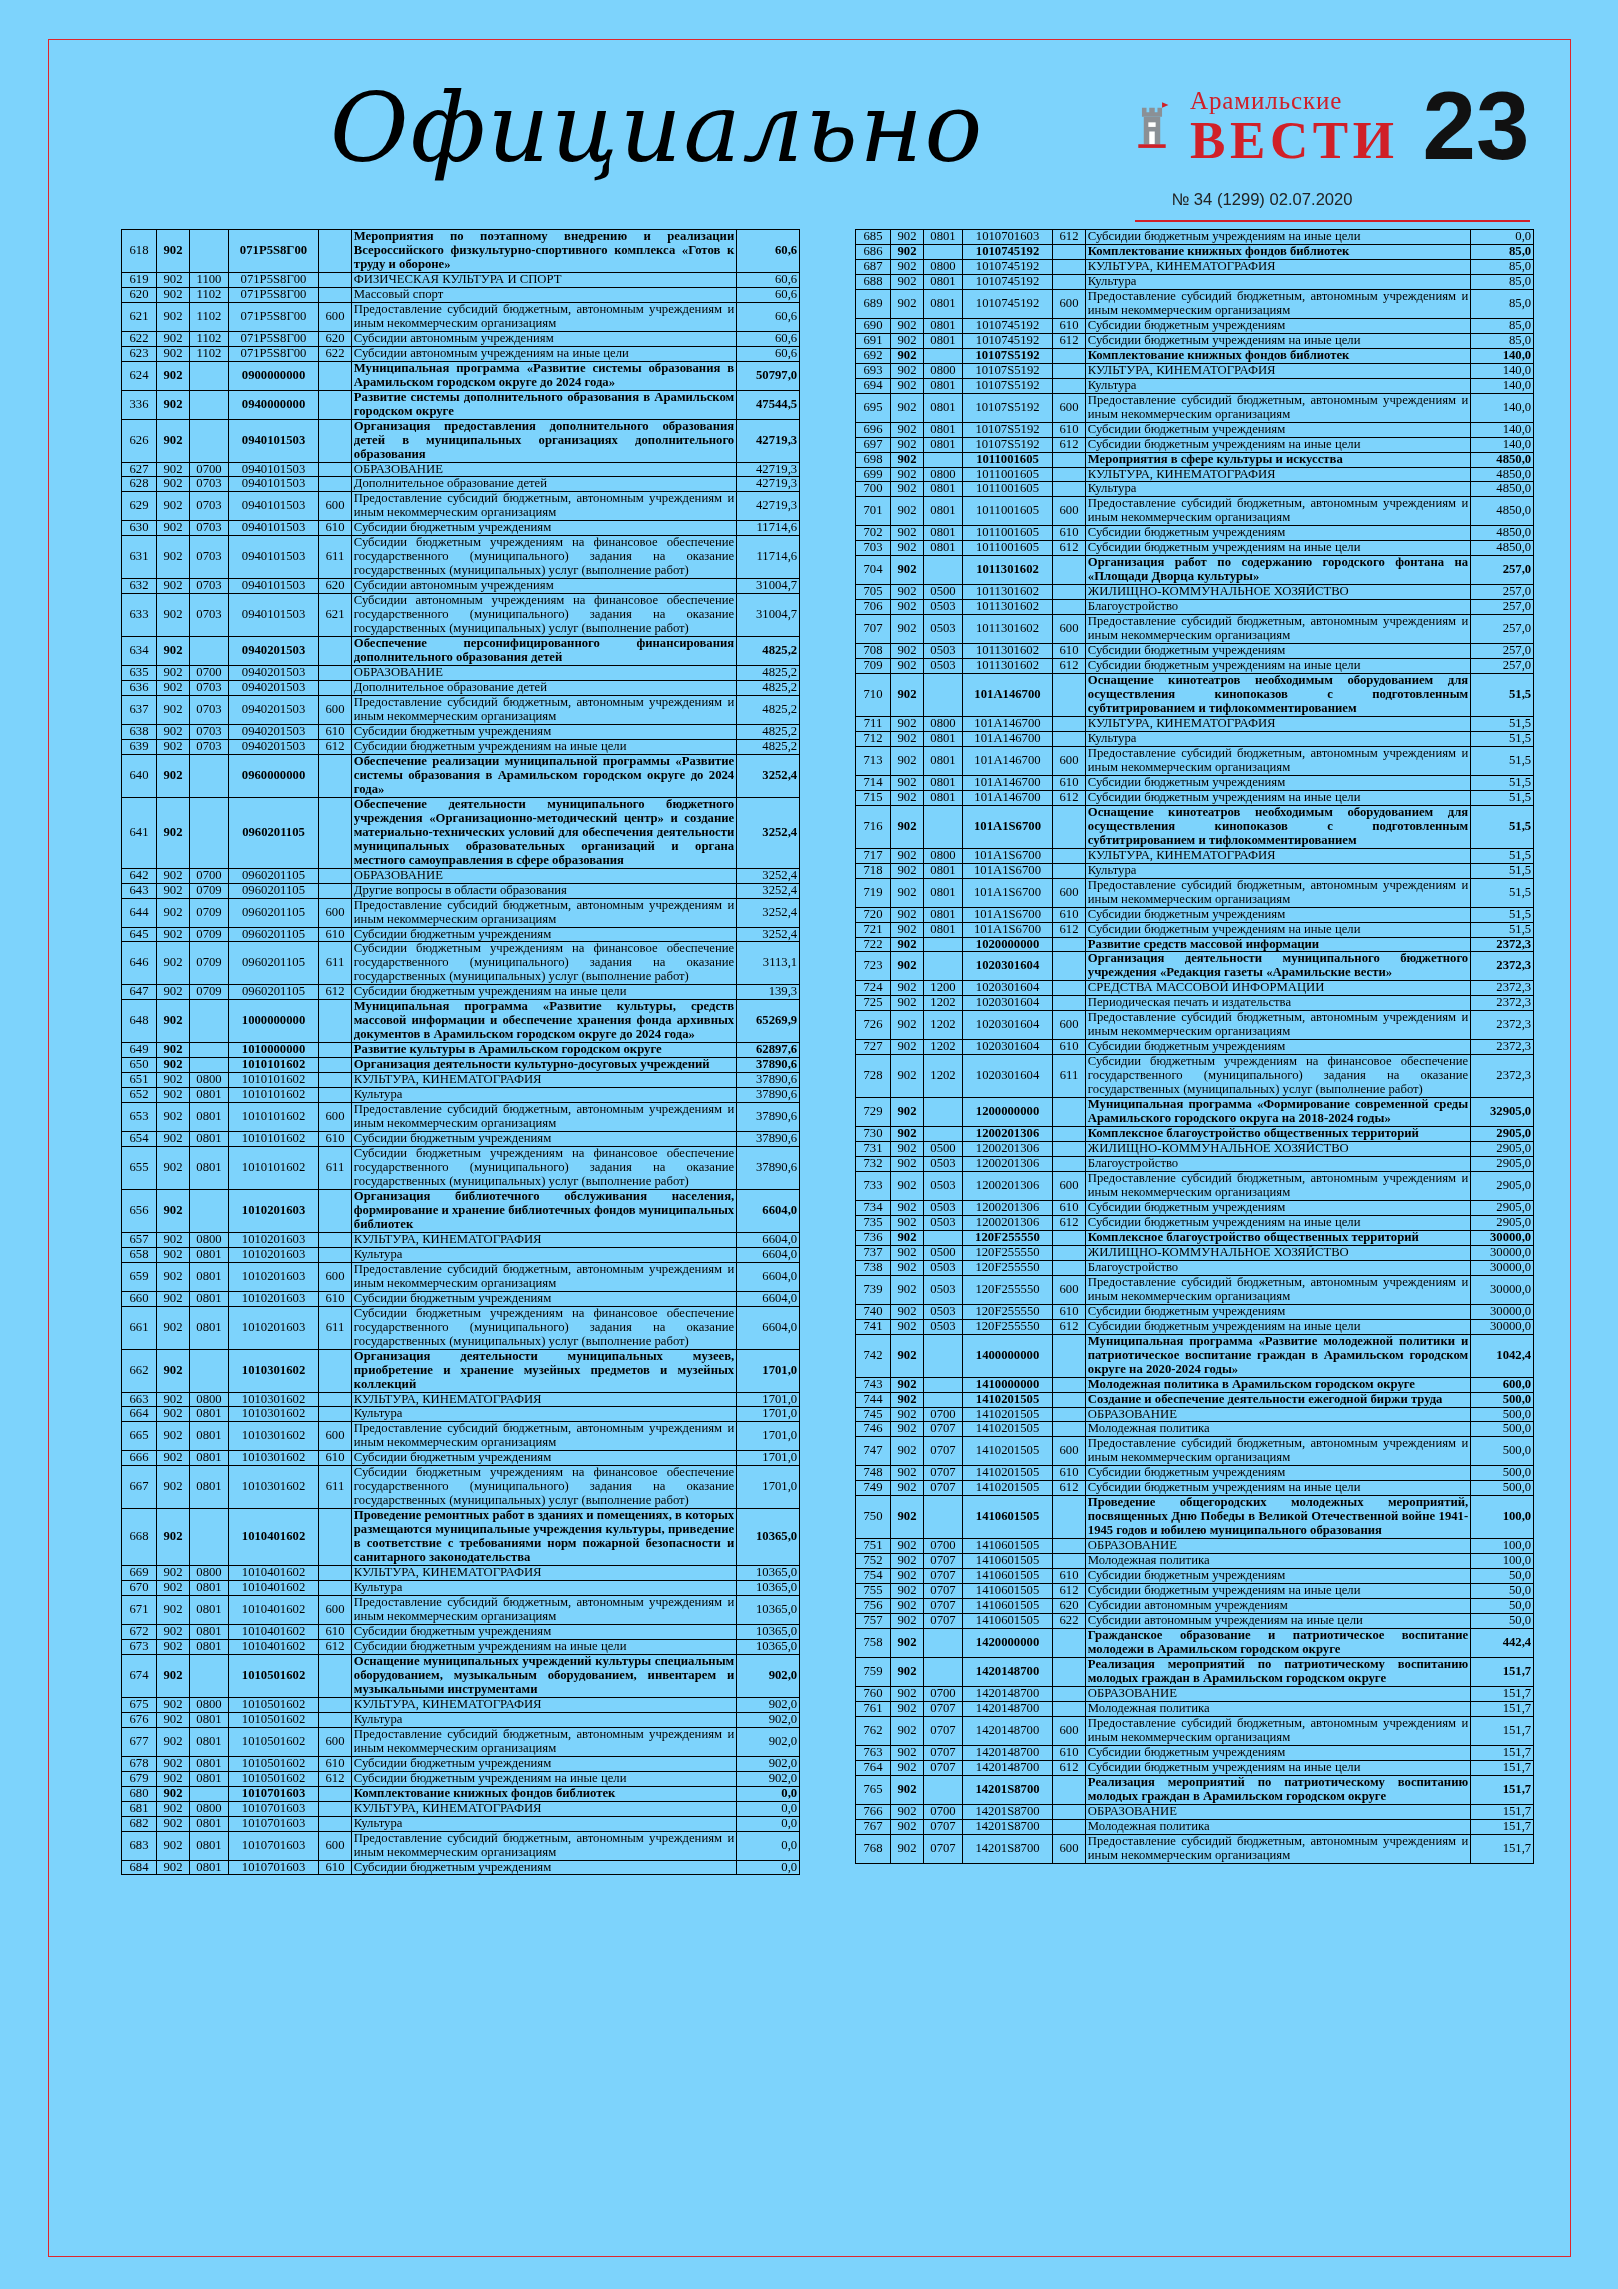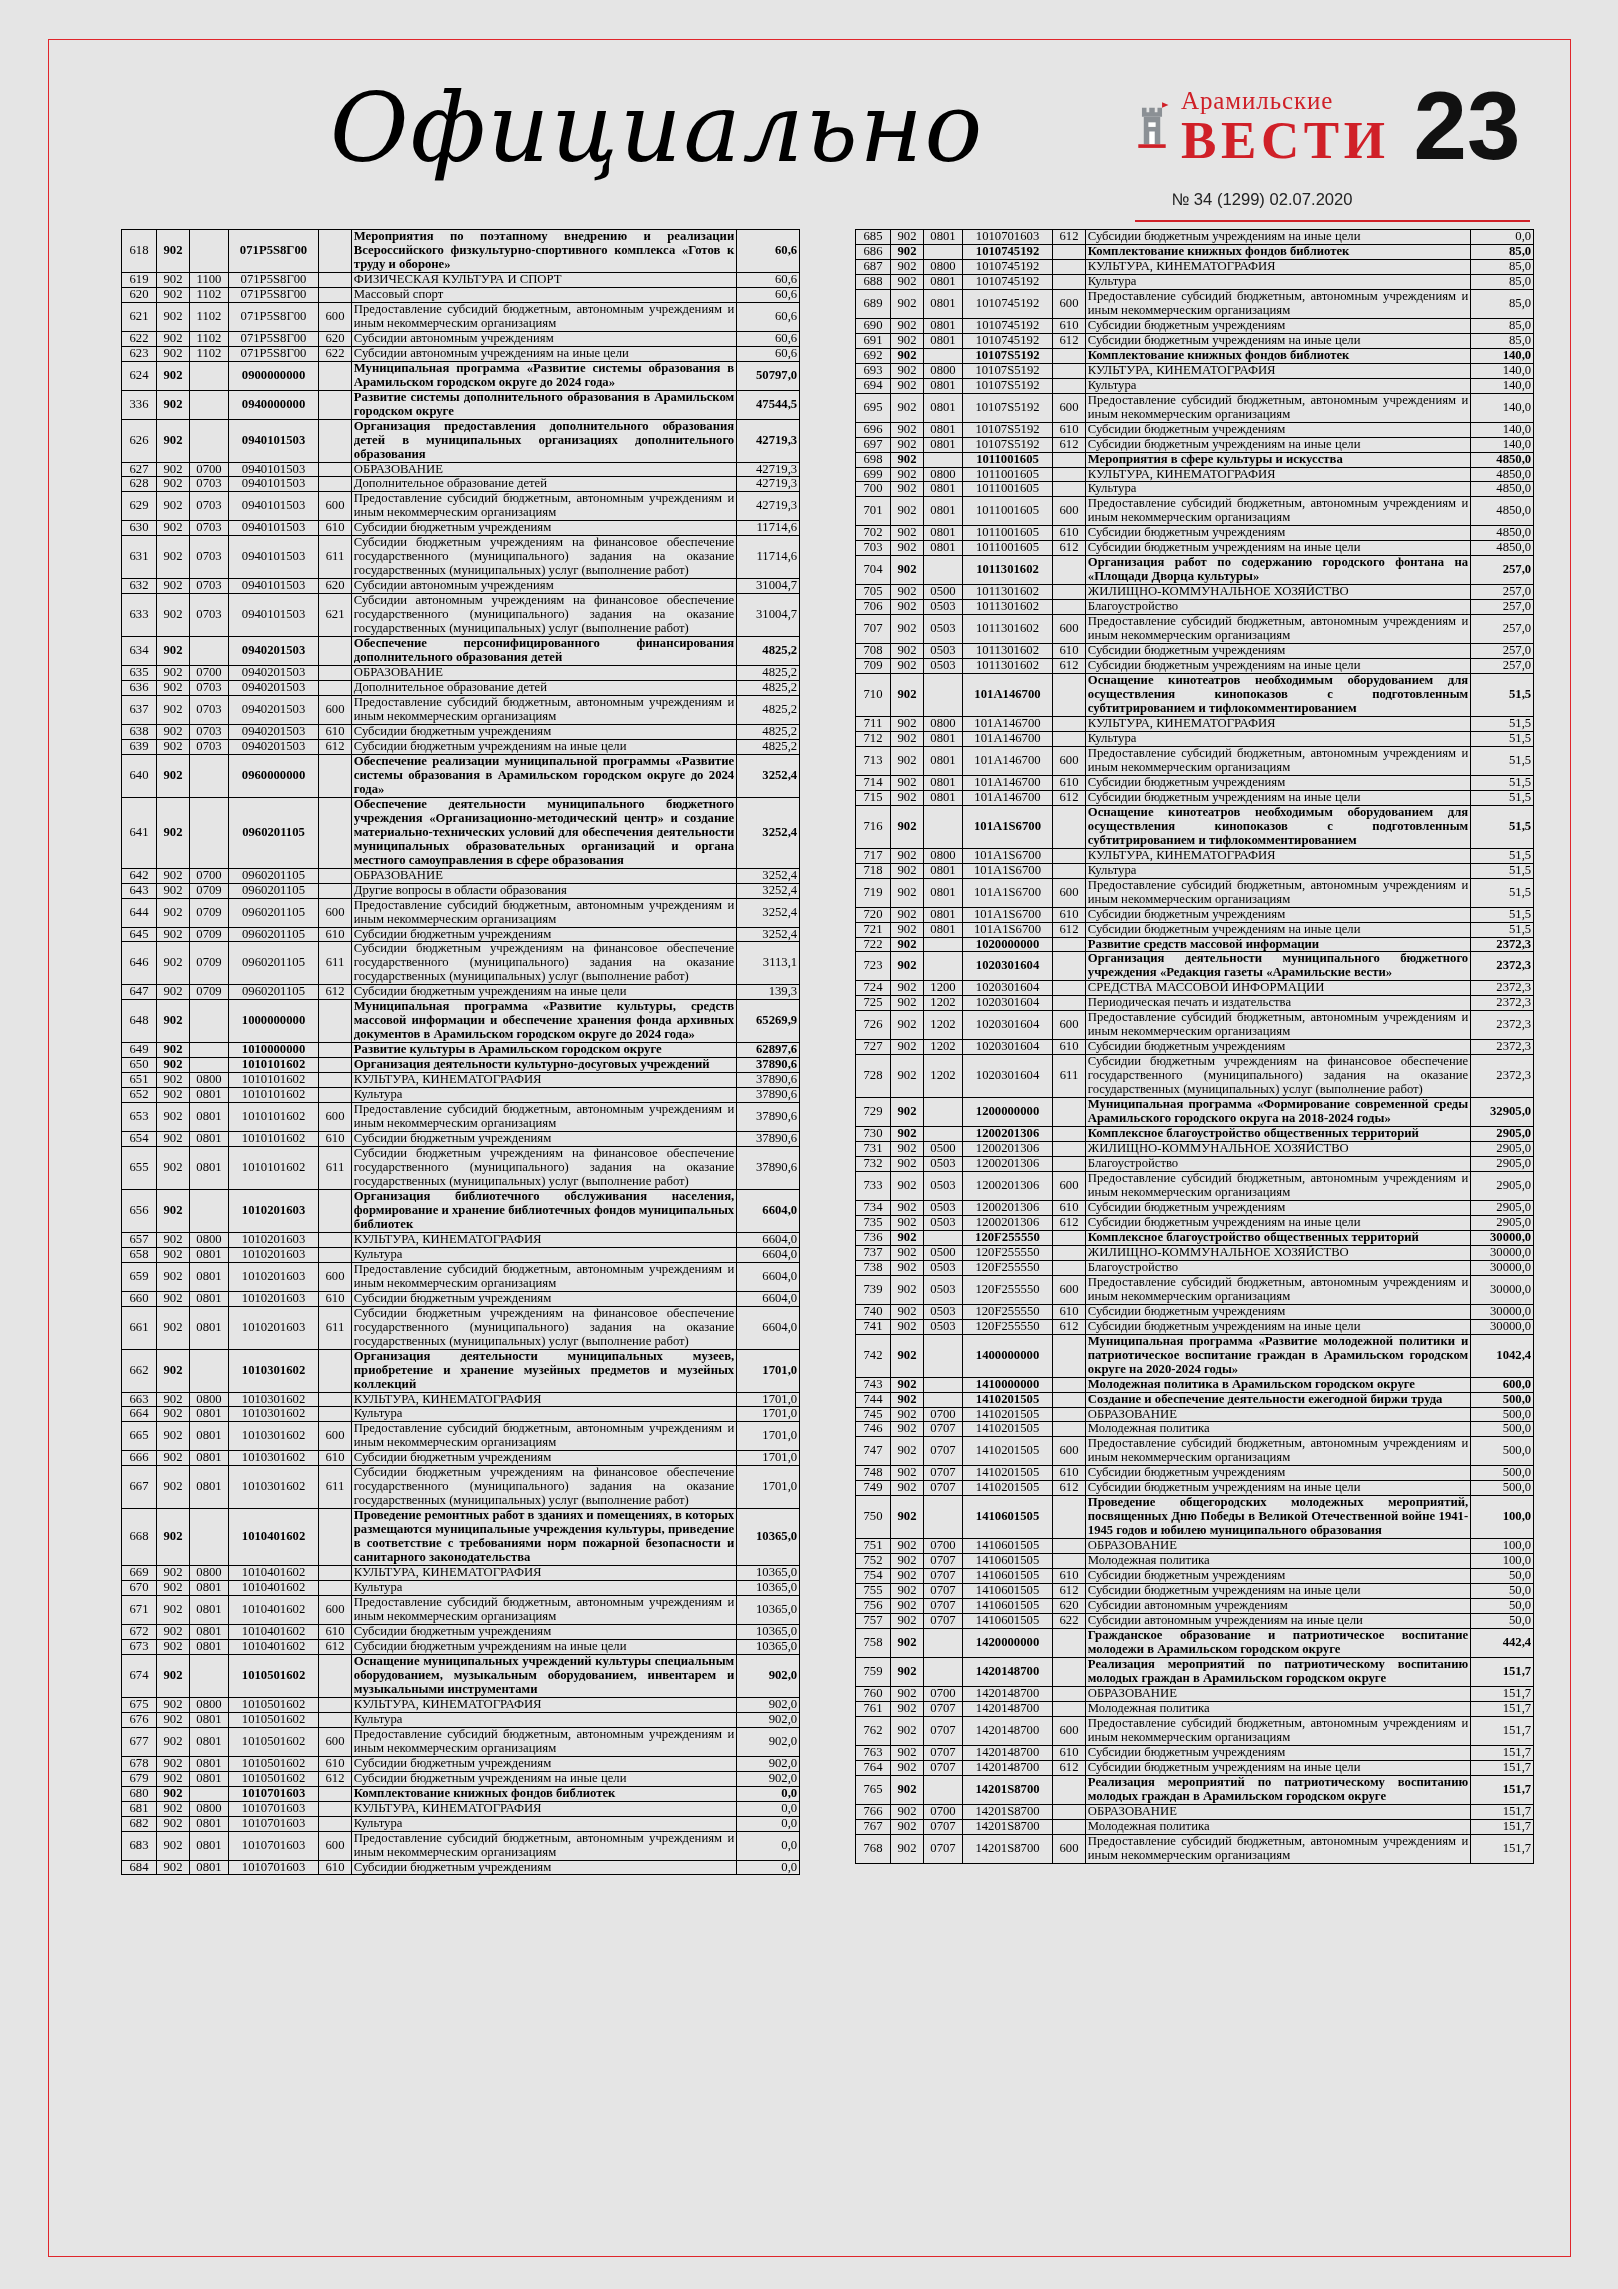--- a/index.html
+++ b/index.html
@@ -1,28 +1,28 @@
 <!DOCTYPE html>
 <html lang="ru" style="font-size:14.8px"><head>
 <meta charset="utf-8">
 <style>
   * { margin:0; padding:0; box-sizing:border-box; }
   html,body { background:#ffffff; }
   body { font-family:"Liberation Serif", serif; color:#000; }
-  .page { position:relative; width:1619px; height:2290px; background:#e5e5e5; overflow:hidden; }
+  .page { position:relative; width:1619px; height:2290px; background:#7dd3fc; overflow:hidden; }
   .frame { position:absolute; top:39px; left:48px; right:48px; bottom:33px; border:1.8px solid #e0262b; pointer-events:none; }
 
   
   .script-title {
     position:absolute; top:72px; left:330px;
     font-family:"DejaVu Serif", serif; font-style:italic; font-weight:500;
     font-size:96px; letter-spacing:1.8px; color:#000;
   }
   .masthead { position:absolute; top:83px; left:1131px; display:flex; align-items:center; }
-  .brand { display:flex; align-items:center; gap:8px; }
+  .brand { display:flex; align-items:center; gap:17px; }
   .tower { flex:0 0 auto; }
   .brand-text { display:flex; flex-direction:column; align-items:flex-start; }
   .brand-top { font-size:25px; letter-spacing:0.9px; font-weight:500; }
   .brand-bottom { font-size:53px; font-weight:bold; letter-spacing:4.6px; line-height:0.95; }
   .page-num {
     margin-left:24px;
     font-family:"Liberation Sans", sans-serif; font-weight:bold;
     font-size:96px; line-height:0.9; color:#111;
   }
   .issue {

